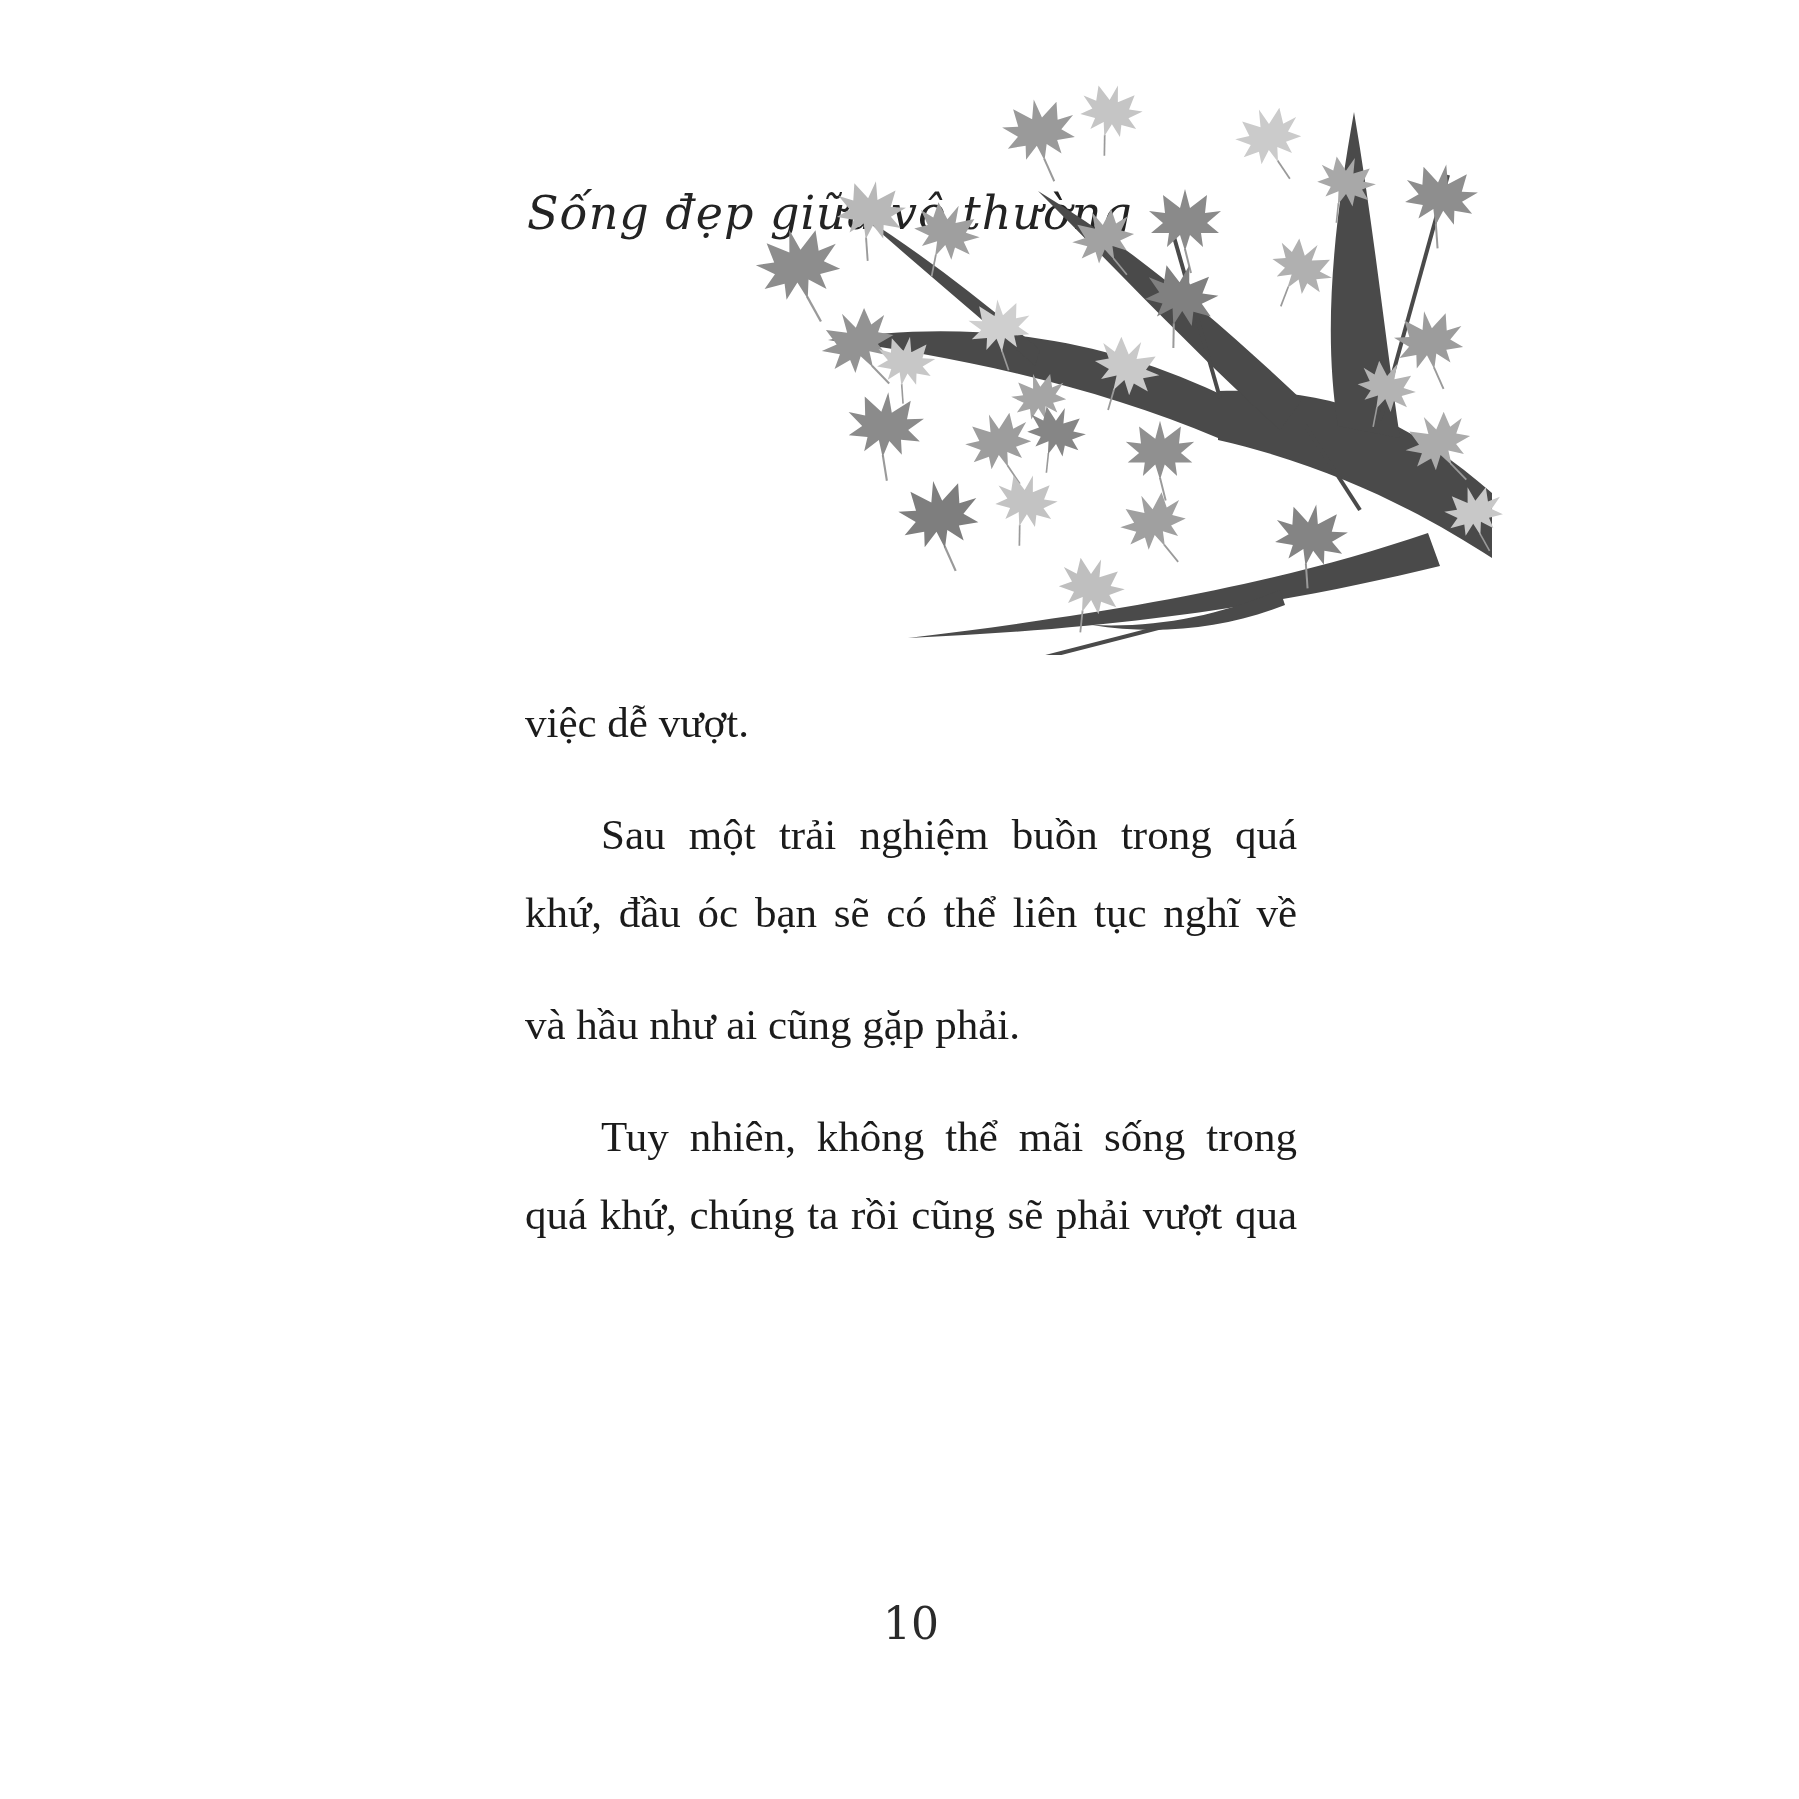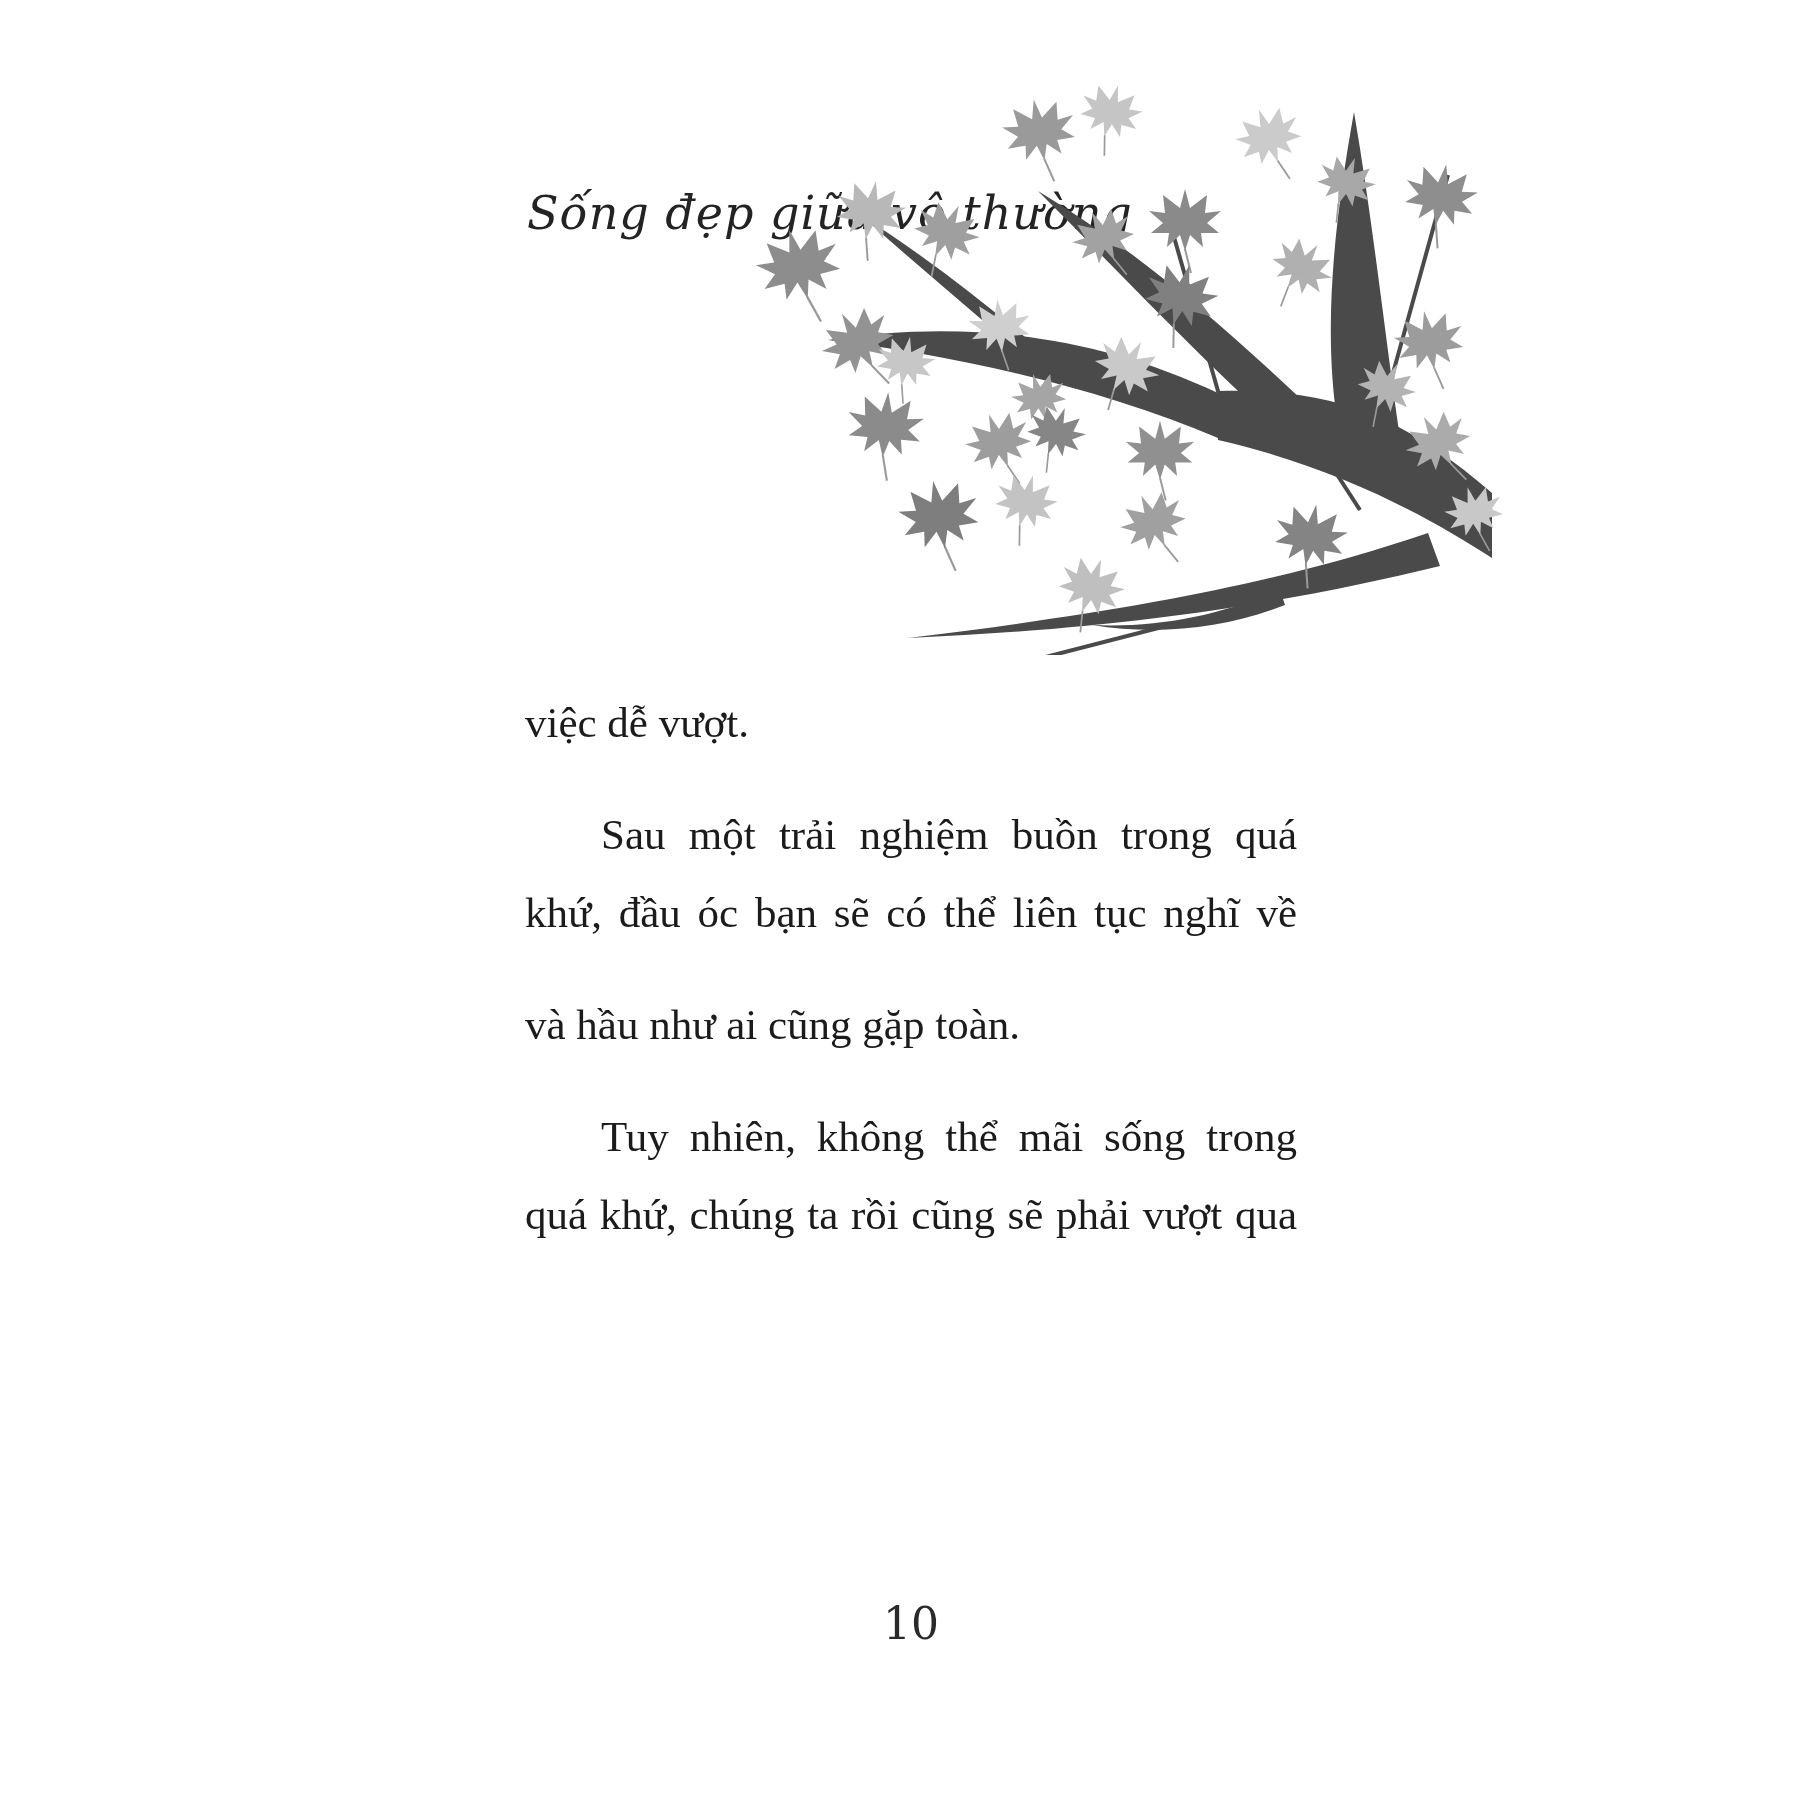--- a/index.html
+++ b/index.html
@@ -130,21 +130,21 @@
     <div class="para">
       <span class="bline-last">việc dễ vượt.</span>
     </div>
 
     <div class="para">
       <span class="bline indent">Sau một trải nghiệm buồn trong quá</span>
       <span class="bline">khứ, đầu óc bạn sẽ có thể liên tục nghĩ về</span>
     </div>
 
     <div class="para">
-      <span class="bline-last">và hầu như ai cũng gặp toàn.</span>
+      <span class="bline-last">và hầu như ai cũng gặp phải.</span>
     </div>
 
     <div class="para">
       <span class="bline indent">Tuy nhiên, không thể mãi sống trong</span>
       <span class="bline">quá khứ, chúng ta rồi cũng sẽ phải vượt qua</span>
     </div>
 
   </div>
 
   <div class="folio">10</div>

